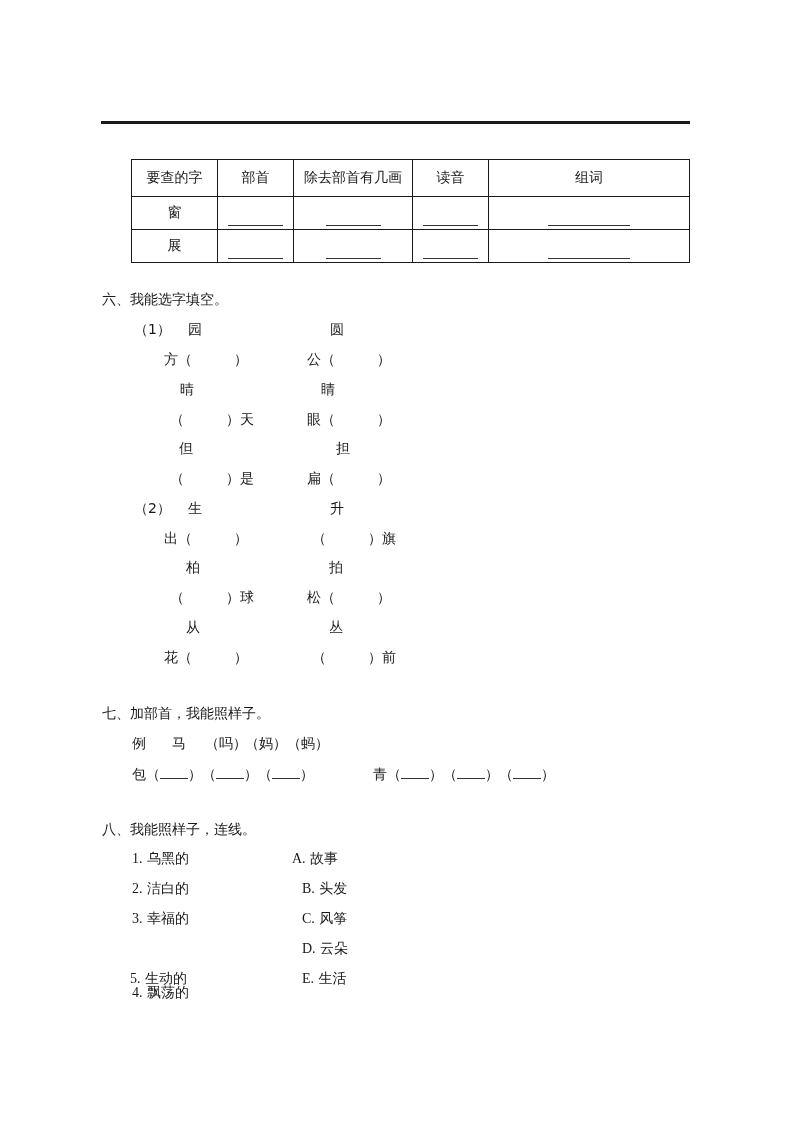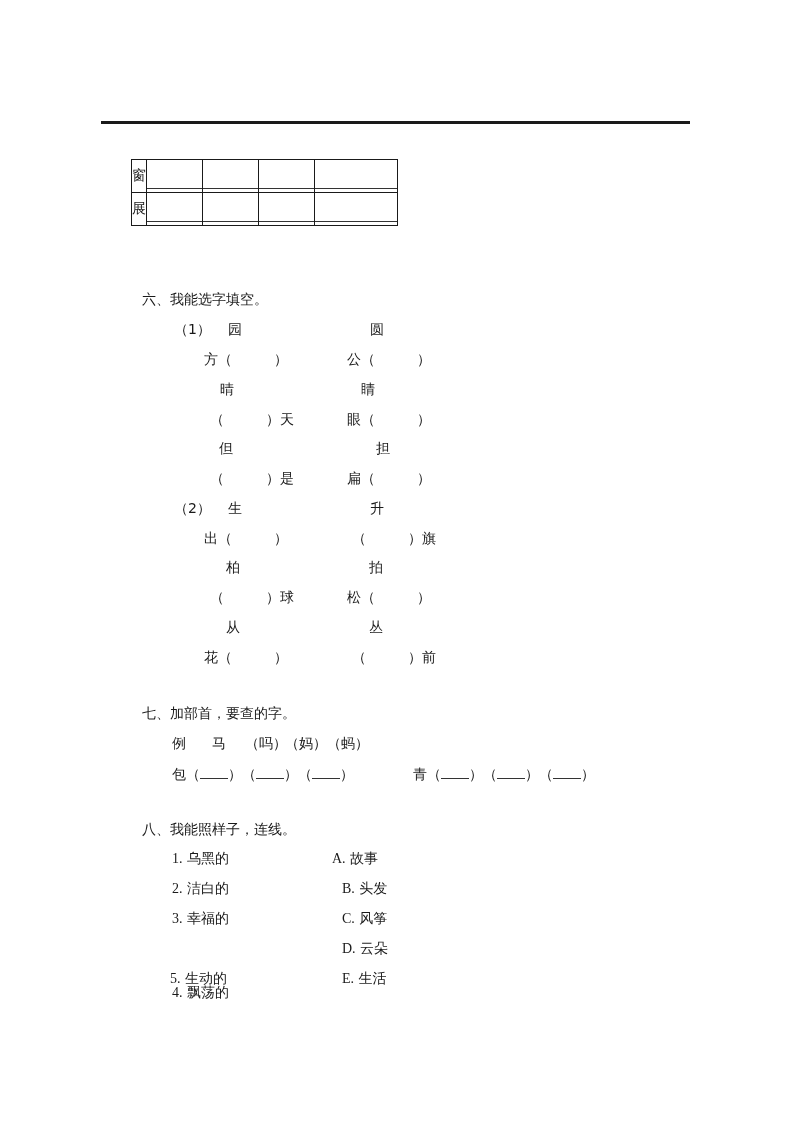--- a/index.html
+++ b/index.html
@@ -1,36 +1,43 @@
 <!DOCTYPE html>
 <html><head>
 <meta charset="utf-8">
 <style>
   html, body { margin:0; padding:0; background:#ffffff; }
   body { width:793px; height:1122px; position:relative; overflow:hidden;
          font-family:"DejaVu Sans", "Liberation Sans", sans-serif; color:#1a1a1a; font-size:14px; }
-  .abs { position:absolute; white-space:nowrap; line-height:1;margin-left:40px; }
+  .abs { position:absolute; white-space:nowrap; line-height:1; }
   .top-rule { position:absolute; left:101px; top:121px; width:589px; height:3px; background:#1a1a1a; }
   table.lookup { position:absolute; left:131px; top:159px; border-collapse:collapse; }
   table.lookup td { border:1.5px solid #1a1a1a; text-align:center; font-size:14px; padding:0; }
   table.lookup tr.hdr td { height:36px; }
   table.lookup tr.row td { height:32px; }
   .blank { display:inline-block; border-bottom:1px solid #333; height:14px; vertical-align:bottom; margin-top:10px; }
   .sec-title { font-size:14px; }
   .paren-gap { display:inline-block; width:42px; }
   .ul { display:inline-block; width:28px; border-bottom:1px solid #333; height:12px; vertical-align:baseline; }
   .latin { font-family:"Liberation Serif", serif; }
 </style>
 </head>
 <body>
 
 <div class="top-rule"></div>
 
 <table class="lookup">
   <tbody>
+      <tr class="hdr">
+    <td style="width:85px">要查的字</td>
+    <td style="width:75px">部首</td>
+    <td style="width:118px">除去部首有几画</td>
+    <td style="width:75px">读音</td>
+    <td style="width:200px">组词</td>
+  </tr>
   <tr class="row">
     <td>窗</td>
     <td><span class="blank" style="width:55px"></span></td>
     <td><span class="blank" style="width:55px"></span></td>
     <td><span class="blank" style="width:55px"></span></td>
     <td><span class="blank" style="width:82px"></span></td>
   </tr>
   <tr class="row">
     <td>展</td>
     <td><span class="blank" style="width:55px"></span></td>
@@ -68,21 +75,21 @@
 <div class="abs" style="left:186px; top:560px;">柏</div>
 <div class="abs" style="left:329px; top:560px;">拍</div>
 <div class="abs" style="left:170px; top:590px;"><span>（</span><span class="paren-gap"></span><span>）球</span></div>
 <div class="abs" style="left:307px; top:590px;"><span>松（</span><span class="paren-gap"></span><span>）</span></div>
 
 <div class="abs" style="left:186px; top:620px;">从</div>
 <div class="abs" style="left:329px; top:620px;">丛</div>
 <div class="abs" style="left:164px; top:650px;"><span>花（</span><span class="paren-gap"></span><span>）</span></div>
 <div class="abs" style="left:312px; top:650px;"><span>（</span><span class="paren-gap"></span><span>）前</span></div>
 
-<div class="abs sec-title" style="left:102px; top:706px;">七、加部首，要查的字。</div>
+<div class="abs sec-title" style="left:102px; top:706px;">七、加部首，我能照样子。</div>
 <div class="abs" style="left:132px; top:736px;">例</div>
 <div class="abs" style="left:172px; top:736px;">马</div>
 <div class="abs" style="left:205px; top:736px;">（吗）</div>
 <div class="abs" style="left:245px; top:736px;">（妈）</div>
 <div class="abs" style="left:287px; top:736px;">（蚂）</div>
 
 <div class="abs" style="left:132px; top:766px;">
   <span>包</span>（<span class="ul"></span>）（<span class="ul"></span>）（<span class="ul"></span>）
 </div>
 <div class="abs" style="left:373px; top:766px;">

